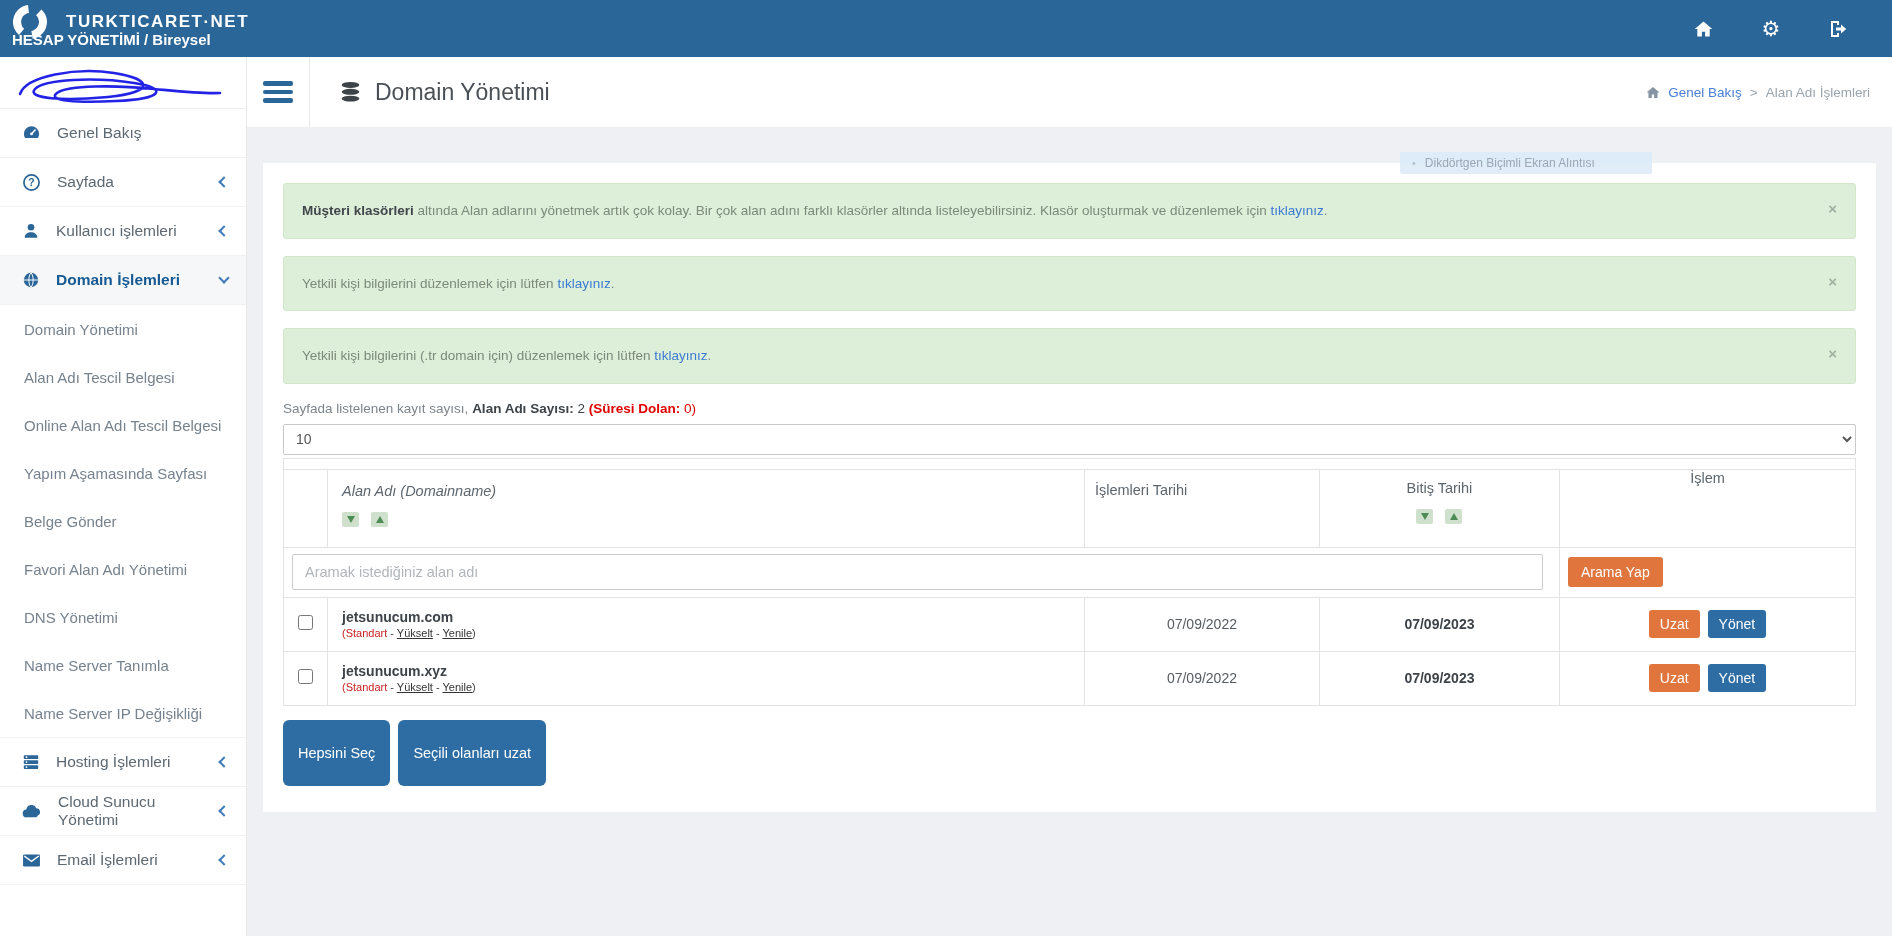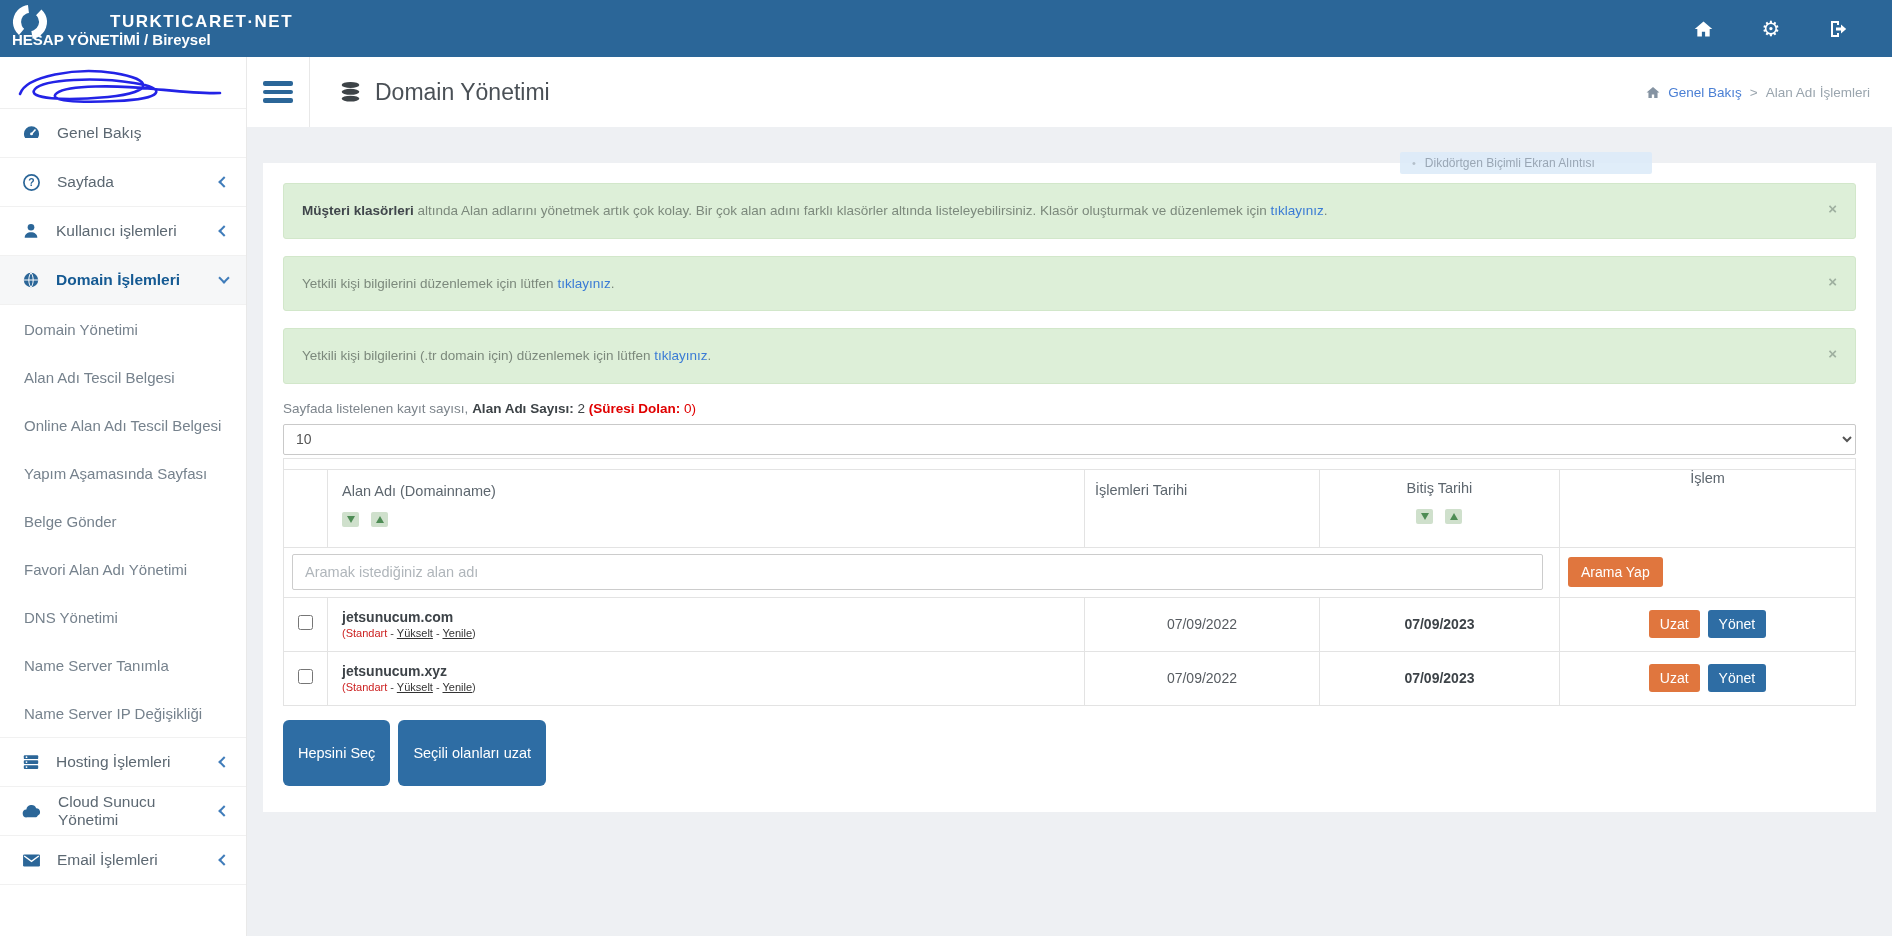--- a/index.html
+++ b/index.html
@@ -3,21 +3,21 @@
 <meta charset="utf-8">
 <style>
   * { margin:0; padding:0; box-sizing:border-box; }
   html,body { width:1892px; height:936px; overflow:hidden; background:#eef0f3;
     font-family:"Liberation Sans", sans-serif; }
 
   
   .topbar { position:relative; height:57px; background:#2b6698; color:#fff; }
   .brand { position:absolute; left:10px; top:2px; cursor:pointer; }
   .brand-row { display:flex; align-items:center; gap:16px; }
-  .brand-text { font-size:17px; letter-spacing:1.5px; font-weight:600;margin-left:44px; }
+  .brand-text { font-size:17px; letter-spacing:1.5px; font-weight:600; }
   .brand-text .suffix { font-weight:800; }
   .topbar-sub { position:absolute; left:12px; top:31px; font-size:15px; font-weight:700; }
   .topbar-icons { position:absolute; right:42px; top:0; height:57px; display:flex; align-items:center; gap:46px; }
   .tbicon { width:22px; height:22px; display:flex; align-items:center; justify-content:center; cursor:pointer; }
   .gear-glyph { font-size:21px; line-height:1; color:#fff; }
 
   
   .shell { display:flex; height:879px; }
 
   
@@ -71,21 +71,21 @@
   .records .rb.red { color:#e00000; }
 
   .pagesize { width:100%; height:31px; border:1px solid #c9c9c9; border-radius:2px; color:#555;
     font-size:14px; padding:0 8px; background:#fff; margin-bottom:3px; }
 
   
   table.dtable { width:100%; border-collapse:collapse; table-layout:fixed; }
   .dtable td { border:1px solid #e3e3e3; }
   tr.strip td { height:11px; }
   tr.thead td { height:78px; vertical-align:top; color:#5d666e; font-size:14.5px; }
-  td.h-domain { padding:13px 14px; }
+  td.h-domain { padding:13px 14px;font-style:italic; }
   .sorts { display:flex; gap:12px; margin-top:13px; }
   .sorts.center { justify-content:center; }
   .sortbox { width:17px; height:15px; background:#cfe0cc; border-radius:2px; display:flex;
     align-items:center; justify-content:center; cursor:pointer; }
   .tri { width:0; height:0; border-left:4.5px solid transparent; border-right:4.5px solid transparent; }
   .tri.down { border-top:7px solid #4e8c55; }
   .tri.up { border-bottom:7px solid #4e8c55; }
   td.h-start { vertical-align:bottom; padding:12px 10px; }
   td.h-end { text-align:center; padding-top:10px; }
   td.h-end .hl { display:block; }

